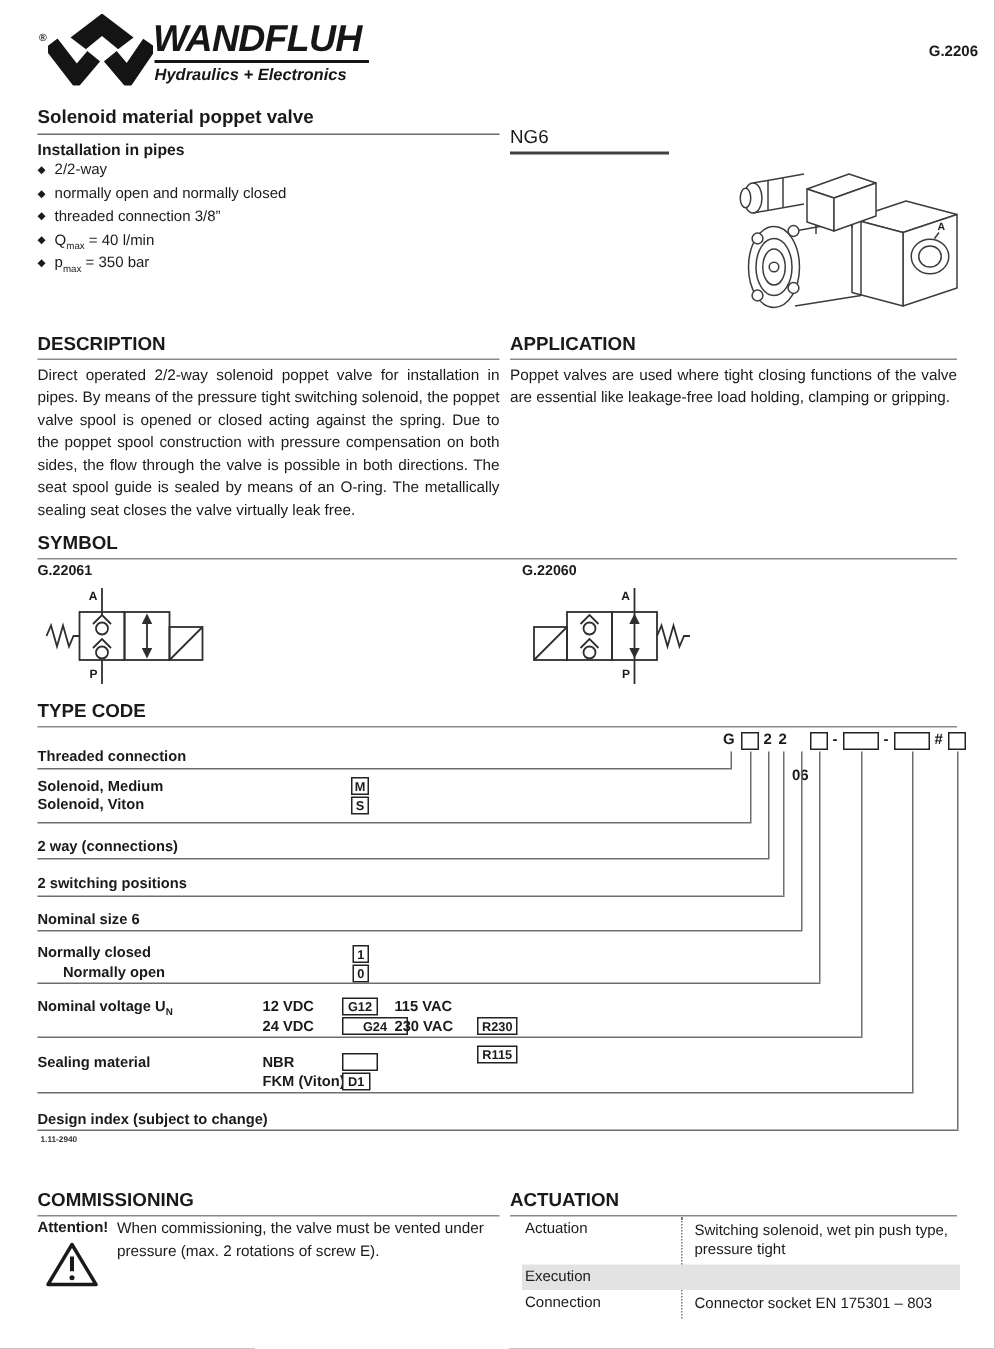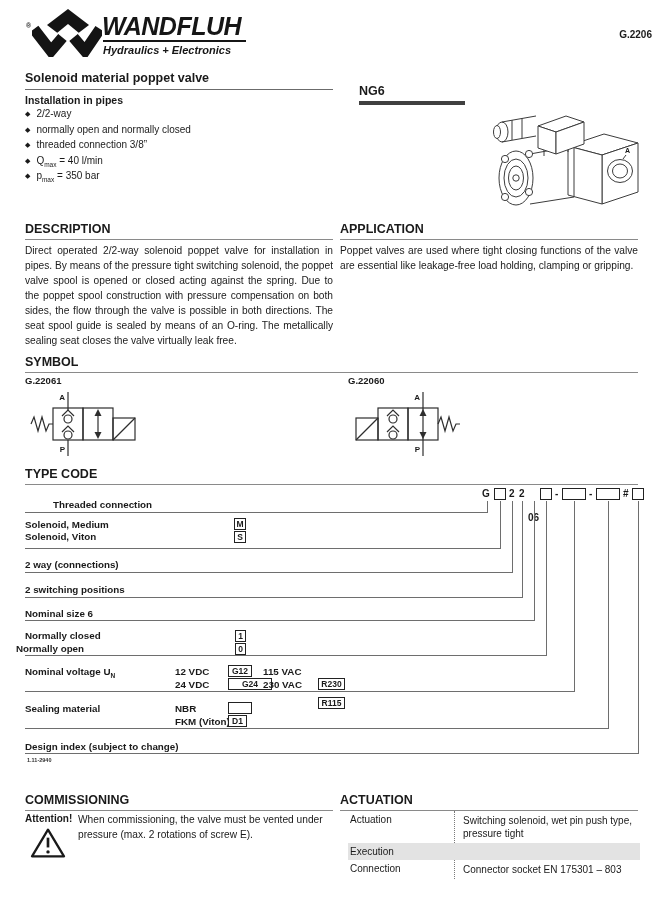--- a/index.html
+++ b/index.html
@@ -14,21 +14,21 @@
   .brand-rule{position:absolute;left:103px;top:40px;width:143px;height:2px;background:#161616;}
   .tagline{position:absolute;left:103px;top:44px;font-size:11px;font-weight:700;font-style:italic;color:#161616;}
   .docnum{position:absolute;left:560px;top:29px;width:92px;text-align:right;font-size:10px;font-weight:700;}
   
   .title{position:absolute;left:25px;top:71px;width:308px;font-size:12.5px;font-weight:700;border-bottom:1px solid #6b6b6b;padding-bottom:4px;}
   .subtitle{position:absolute;left:25px;top:94px;font-size:10.5px;font-weight:700;}
   .features{position:absolute;left:25px;top:106px;margin:0;padding:0;list-style:none;font-size:10px;}
   .features li{height:15.5px;line-height:15.5px;white-space:nowrap;}
   .blt{font-size:7px;margin-right:6px;vertical-align:1px;}
   sub{font-size:6.5px;}
-  .ng6{position:absolute;left:359px;top:84px;width:106px;font-size:12.5px;font-weight:700;border-bottom:4px solid #404040;padding-bottom:3px;}
+  .ng6{position:absolute;left:340px;top:84px;width:106px;font-size:12.5px;font-weight:400;border-bottom:2px solid #404040;padding-bottom:3px;}
   
   .sec-h{position:absolute;font-size:12.5px;font-weight:700;border-bottom:1px solid #8a8a8a;padding-bottom:3px;letter-spacing:0;}
   .para{position:absolute;font-size:10.2px;line-height:15px;text-align:justify;}
   .small-lbl{position:absolute;font-size:9.5px;font-weight:700;}
   
   .hline{position:absolute;height:1px;background:#6e6e6e;}
   .vline{position:absolute;width:1px;background:#6e6e6e;}
   .tc-label{position:absolute;font-size:9.8px;font-weight:700;white-space:nowrap;line-height:11px;}
   .tc-code{position:absolute;font-size:10px;font-weight:700;line-height:12px;}
   .cbox{position:absolute;border:1px solid #222;background:#fff;box-sizing:border-box;}
@@ -193,33 +193,33 @@
     <div class="hline" style="left:25px;top:512px;width:463px;"></div>
     <div class="hline" style="left:25px;top:548px;width:476px;"></div>
     <div class="hline" style="left:25px;top:572px;width:488px;"></div>
     <div class="hline" style="left:25px;top:597px;width:498px;"></div>
     <div class="hline" style="left:25px;top:620px;width:510px;"></div>
     <div class="hline" style="left:25px;top:655px;width:522px;"></div>
     <div class="hline" style="left:25px;top:691px;width:550px;"></div>
     <div class="hline" style="left:25px;top:728px;width:584px;"></div>
     <div class="hline" style="left:25px;top:753px;width:614px;"></div>
 
-    <span class="tc-label" style="left:25px;top:499px;margin-left:28px;">Threaded connection</span>
+    <span class="tc-label" style="left:25px;top:499px;">Threaded connection</span>
 
     <span class="tc-label" style="left:25px;top:519px;">Solenoid, Medium</span>
     <span class="tc-label" style="left:25px;top:531px;">Solenoid, Viton</span>
     <span class="cbox lab" style="left:234px;top:518px;width:12px;">M</span>
     <span class="cbox lab" style="left:234px;top:531px;width:12px;">S</span>
 
     <span class="tc-label" style="left:25px;top:559px;">2 way (connections)</span>
     <span class="tc-label" style="left:25px;top:584px;">2 switching positions</span>
     <span class="tc-label" style="left:25px;top:608px;">Nominal size 6</span>
 
     <span class="tc-label" style="left:25px;top:630px;">Normally closed</span>
-    <span class="tc-label" style="left:16px;top:643px;">Normally open</span>
+    <span class="tc-label" style="left:42px;top:643px;">Normally open</span>
     <span class="cbox lab" style="left:235px;top:630px;width:11px;">1</span>
     <span class="cbox lab" style="left:235px;top:643px;width:11px;">0</span>
 
     <span class="tc-label" style="left:25px;top:666px;"><span>Nominal voltage U</span><sub>N</sub></span>
     <span class="tc-label" style="left:175px;top:666px;">12 VDC</span>
     <span class="cbox lab" style="left:228px;top:665px;width:24px;">G12</span>
     <span class="tc-label" style="left:263px;top:666px;">115 VAC</span>
     <span class="cbox lab" style="left:318px;top:665px;width:27px;margin-top:32px;">R115</span>
     <span class="tc-label" style="left:175px;top:679px;">24 VDC</span>
     <span class="cbox lab" style="left:228px;top:678px;width:44px;">G24</span>

